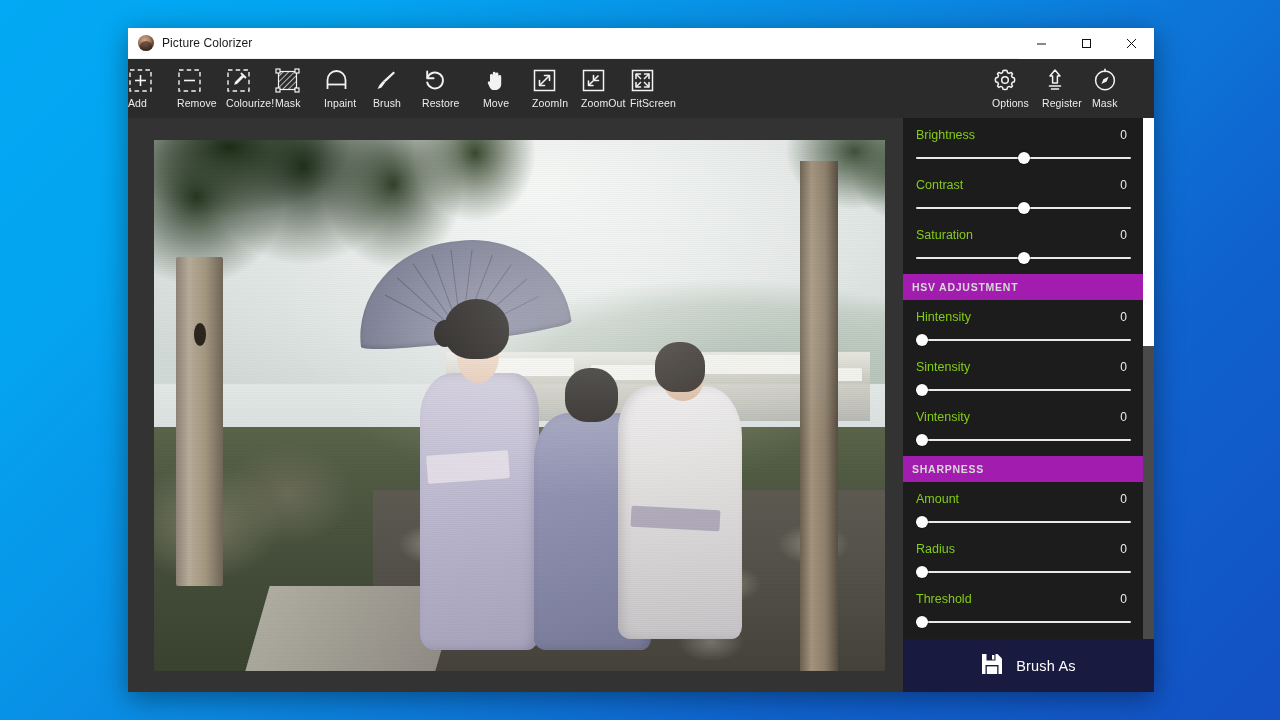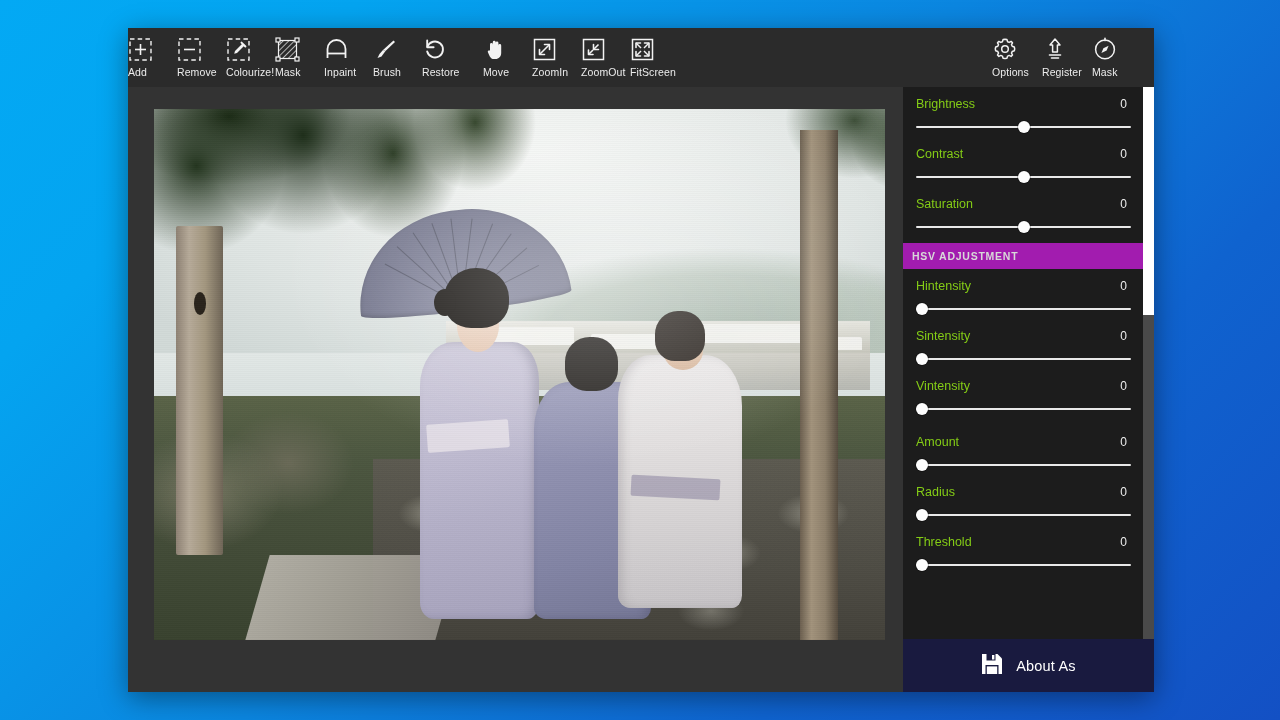--- a/index.html
+++ b/index.html
@@ -367,20 +367,42 @@
     gap: 13px;
     color: #ffffff;
   }
   #save-label { font-size: 14.5px; letter-spacing: .2px; }
 </style>
 </head>
 <body>
 
 <div id="app-window">
 
+  <div id="title-bar">
+    <div id="app-icon"></div>
+    <div id="window-title">Picture Colorizer</div>
+    <div id="window-controls">
+      <div class="win-btn" id="win-min">
+        <svg width="11" height="11" viewBox="0 0 11 11">
+            <line x1="1" y1="6" x2="10" y2="6" stroke="#111" stroke-width="1"></line>
+          </svg>
+      </div>
+      <div class="win-btn" id="win-max">
+        <svg width="11" height="11" viewBox="0 0 11 11">
+            <rect x="1.5" y="1.5" width="8" height="8" fill="none" stroke="#111" stroke-width="1"></rect>
+          </svg>
+      </div>
+      <div class="win-btn" id="win-close">
+        <svg width="11" height="11" viewBox="0 0 11 11">
+            <line x1="1" y1="1" x2="10" y2="10" stroke="#111" stroke-width="1"></line>
+            <line x1="10" y1="1" x2="1" y2="10" stroke="#111" stroke-width="1"></line>
+          </svg>
+      </div>
+    </div>
+  </div>
 
   <div id="toolbar">
 
     <div class="tool">
       <div class="tool-ico">
         <svg width="25" height="25" viewBox="0 0 25 25">
           <rect x="2" y="2" width="21" height="21" fill="none" stroke="#f2f2f2" stroke-width="1.4" stroke-dasharray="4.5 3.2"></rect>
           <line x1="12.5" y1="7" x2="12.5" y2="18" stroke="#f2f2f2" stroke-width="1.6"></line>
           <line x1="7" y1="12.5" x2="18" y2="12.5" stroke="#f2f2f2" stroke-width="1.6"></line>
         </svg>
@@ -667,20 +689,21 @@
             <span class="slider-name">Vintensity</span>
             <span class="slider-val">0</span>
           </div>
           <div class="slider-track">
             <div class="bar"></div>
             <div class="thumb" style="left:0"></div>
           </div>
         </div>
         <div class="pad-gap"></div>
 
+        <div class="section-head">SHARPNESS</div>
         <div class="slider-row">
           <div class="slider-top">
             <span class="slider-name">Amount</span>
             <span class="slider-val">0</span>
           </div>
           <div class="slider-track">
             <div class="bar"></div>
             <div class="thumb" style="left:0"></div>
           </div>
         </div>
@@ -713,17 +736,17 @@
       <div id="save-as">
         <span>
           <svg width="22" height="22" viewBox="0 0 22 22">
             <path d="M1 1 H16.5 L21 5.5 V21 H1 z" fill="#ffffff"></path>
             <rect x="5.5" y="1" width="9" height="6.5" fill="#191a3f"></rect>
             <rect x="11" y="2" width="2.4" height="4.5" fill="#ffffff"></rect>
             <rect x="4.5" y="12" width="13" height="9" fill="#191a3f"></rect>
             <rect x="5.8" y="13.4" width="10.4" height="7.6" fill="#ffffff"></rect>
           </svg>
         </span>
-        <span id="save-label">About As</span>
+        <span id="save-label">Brush As</span>
       </div>
     </div>
   </div>
 </div>
 
 </body></html>

